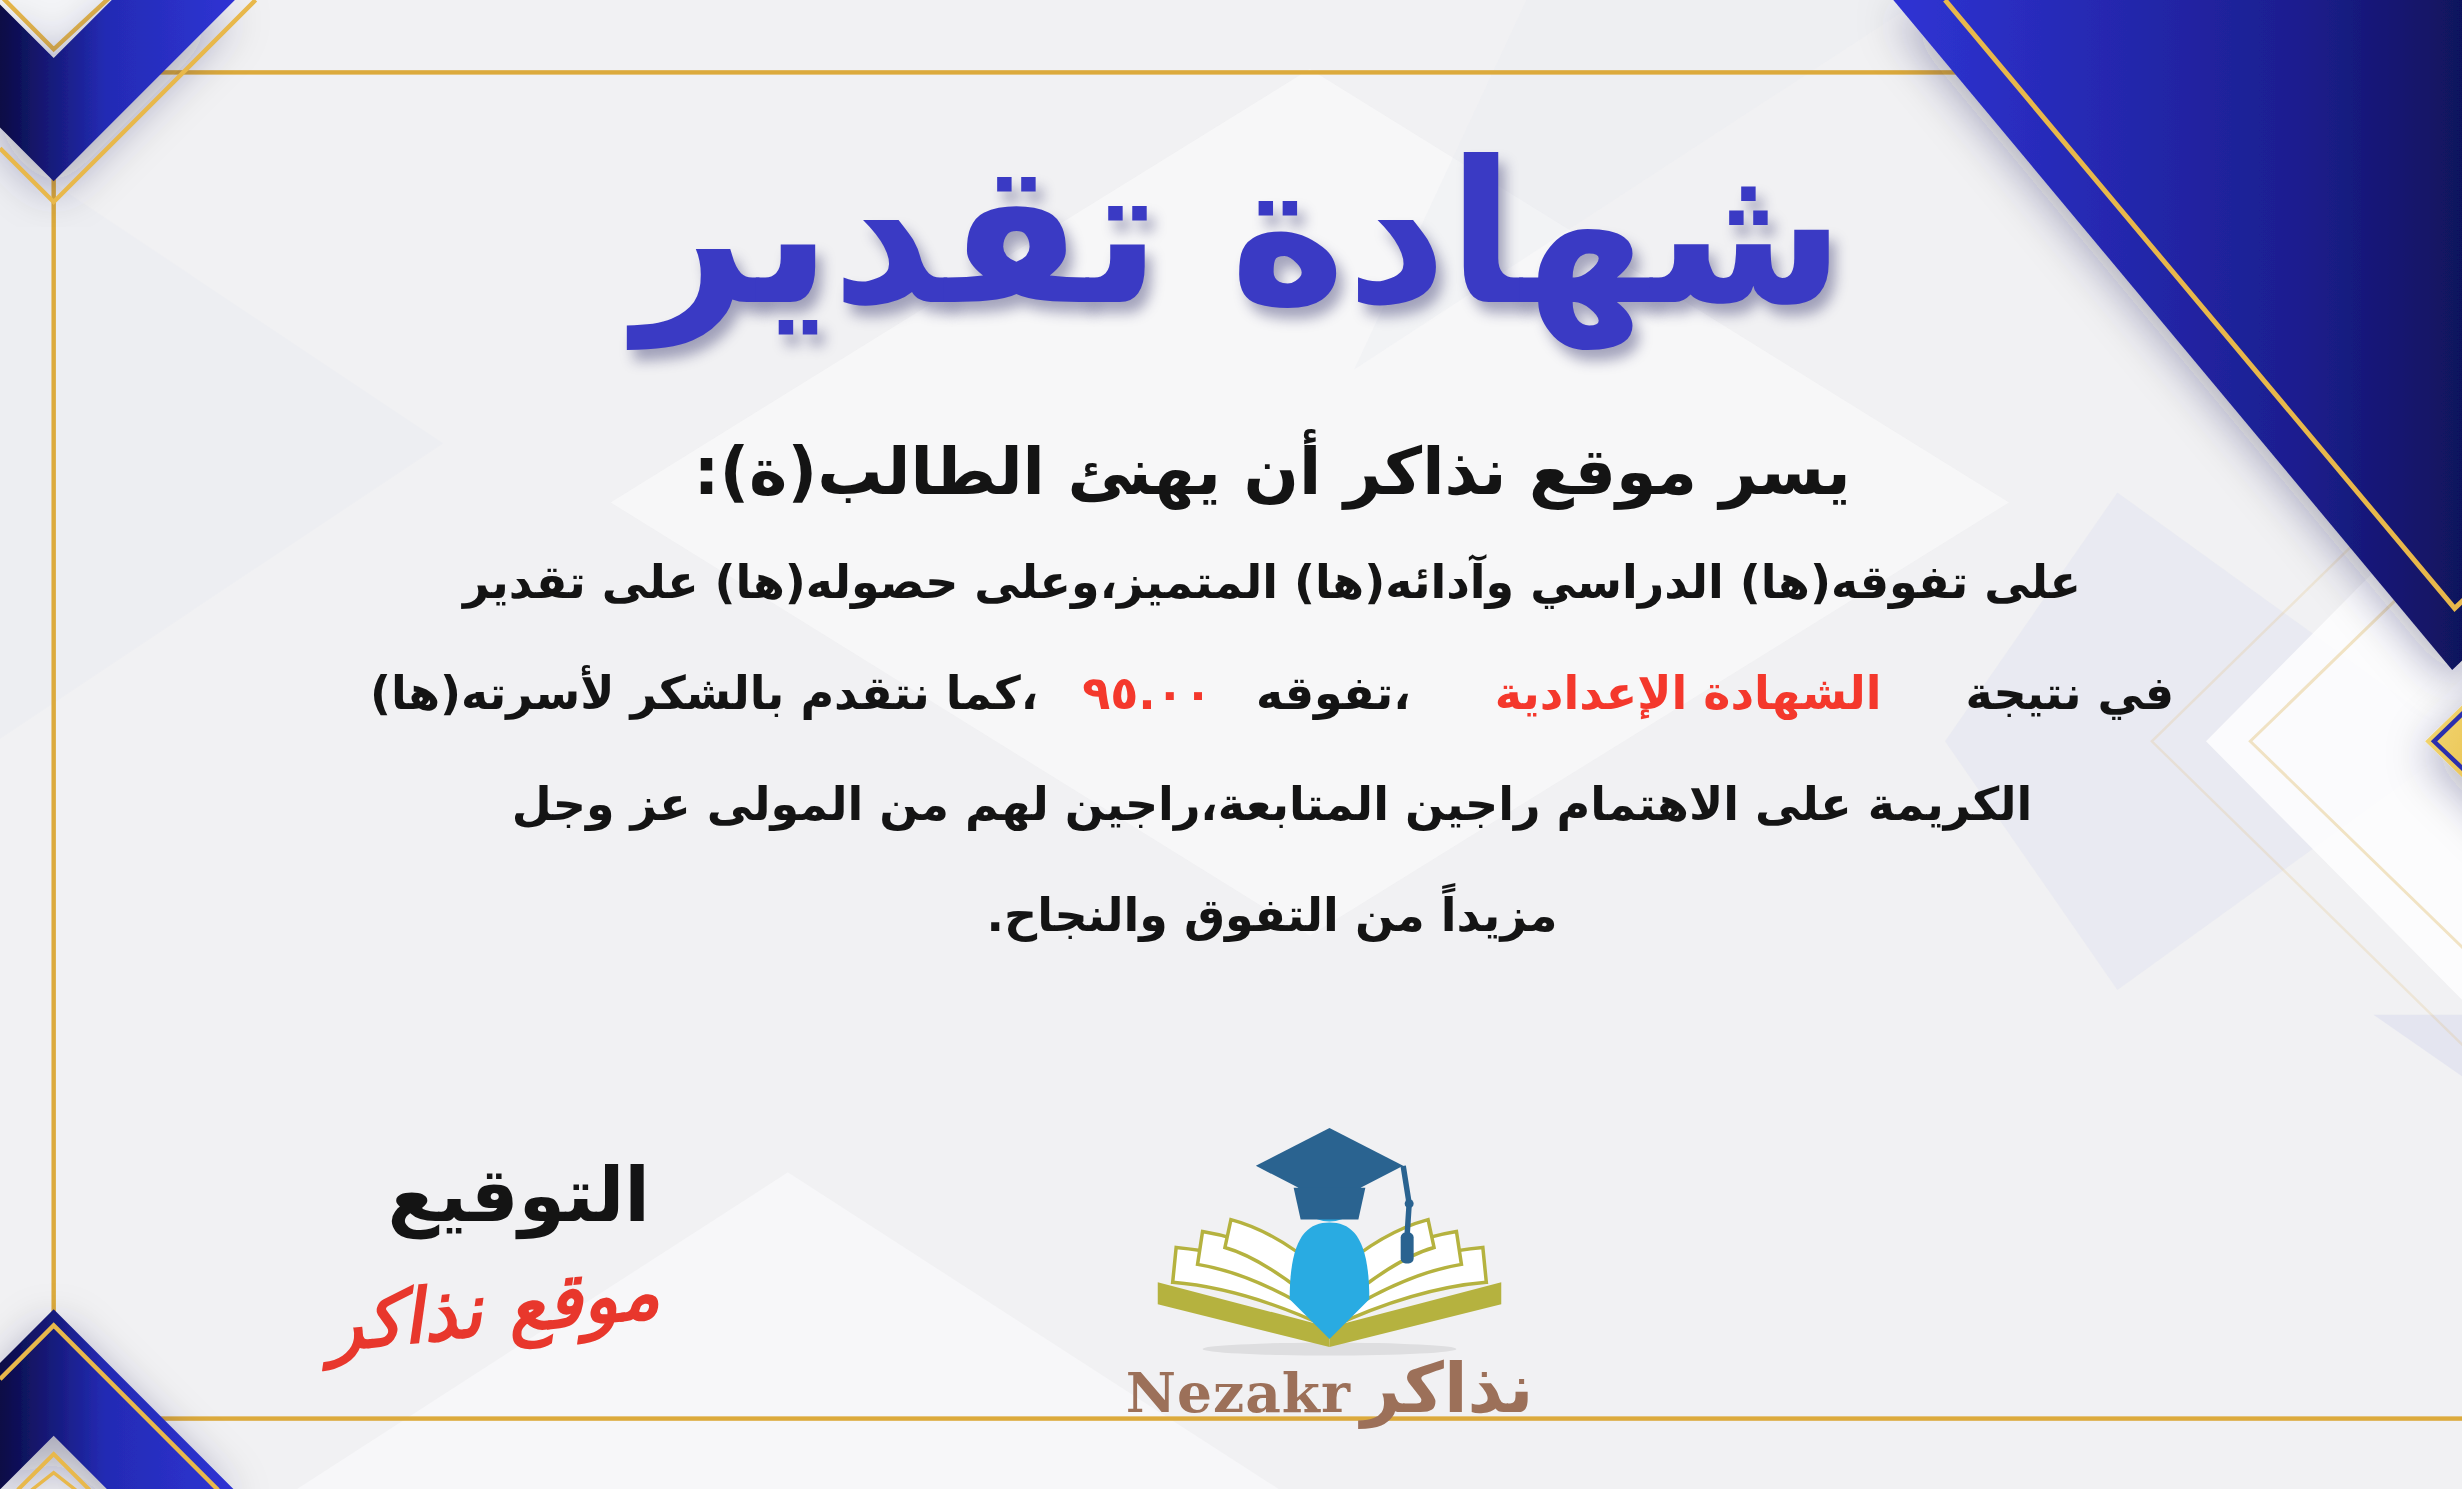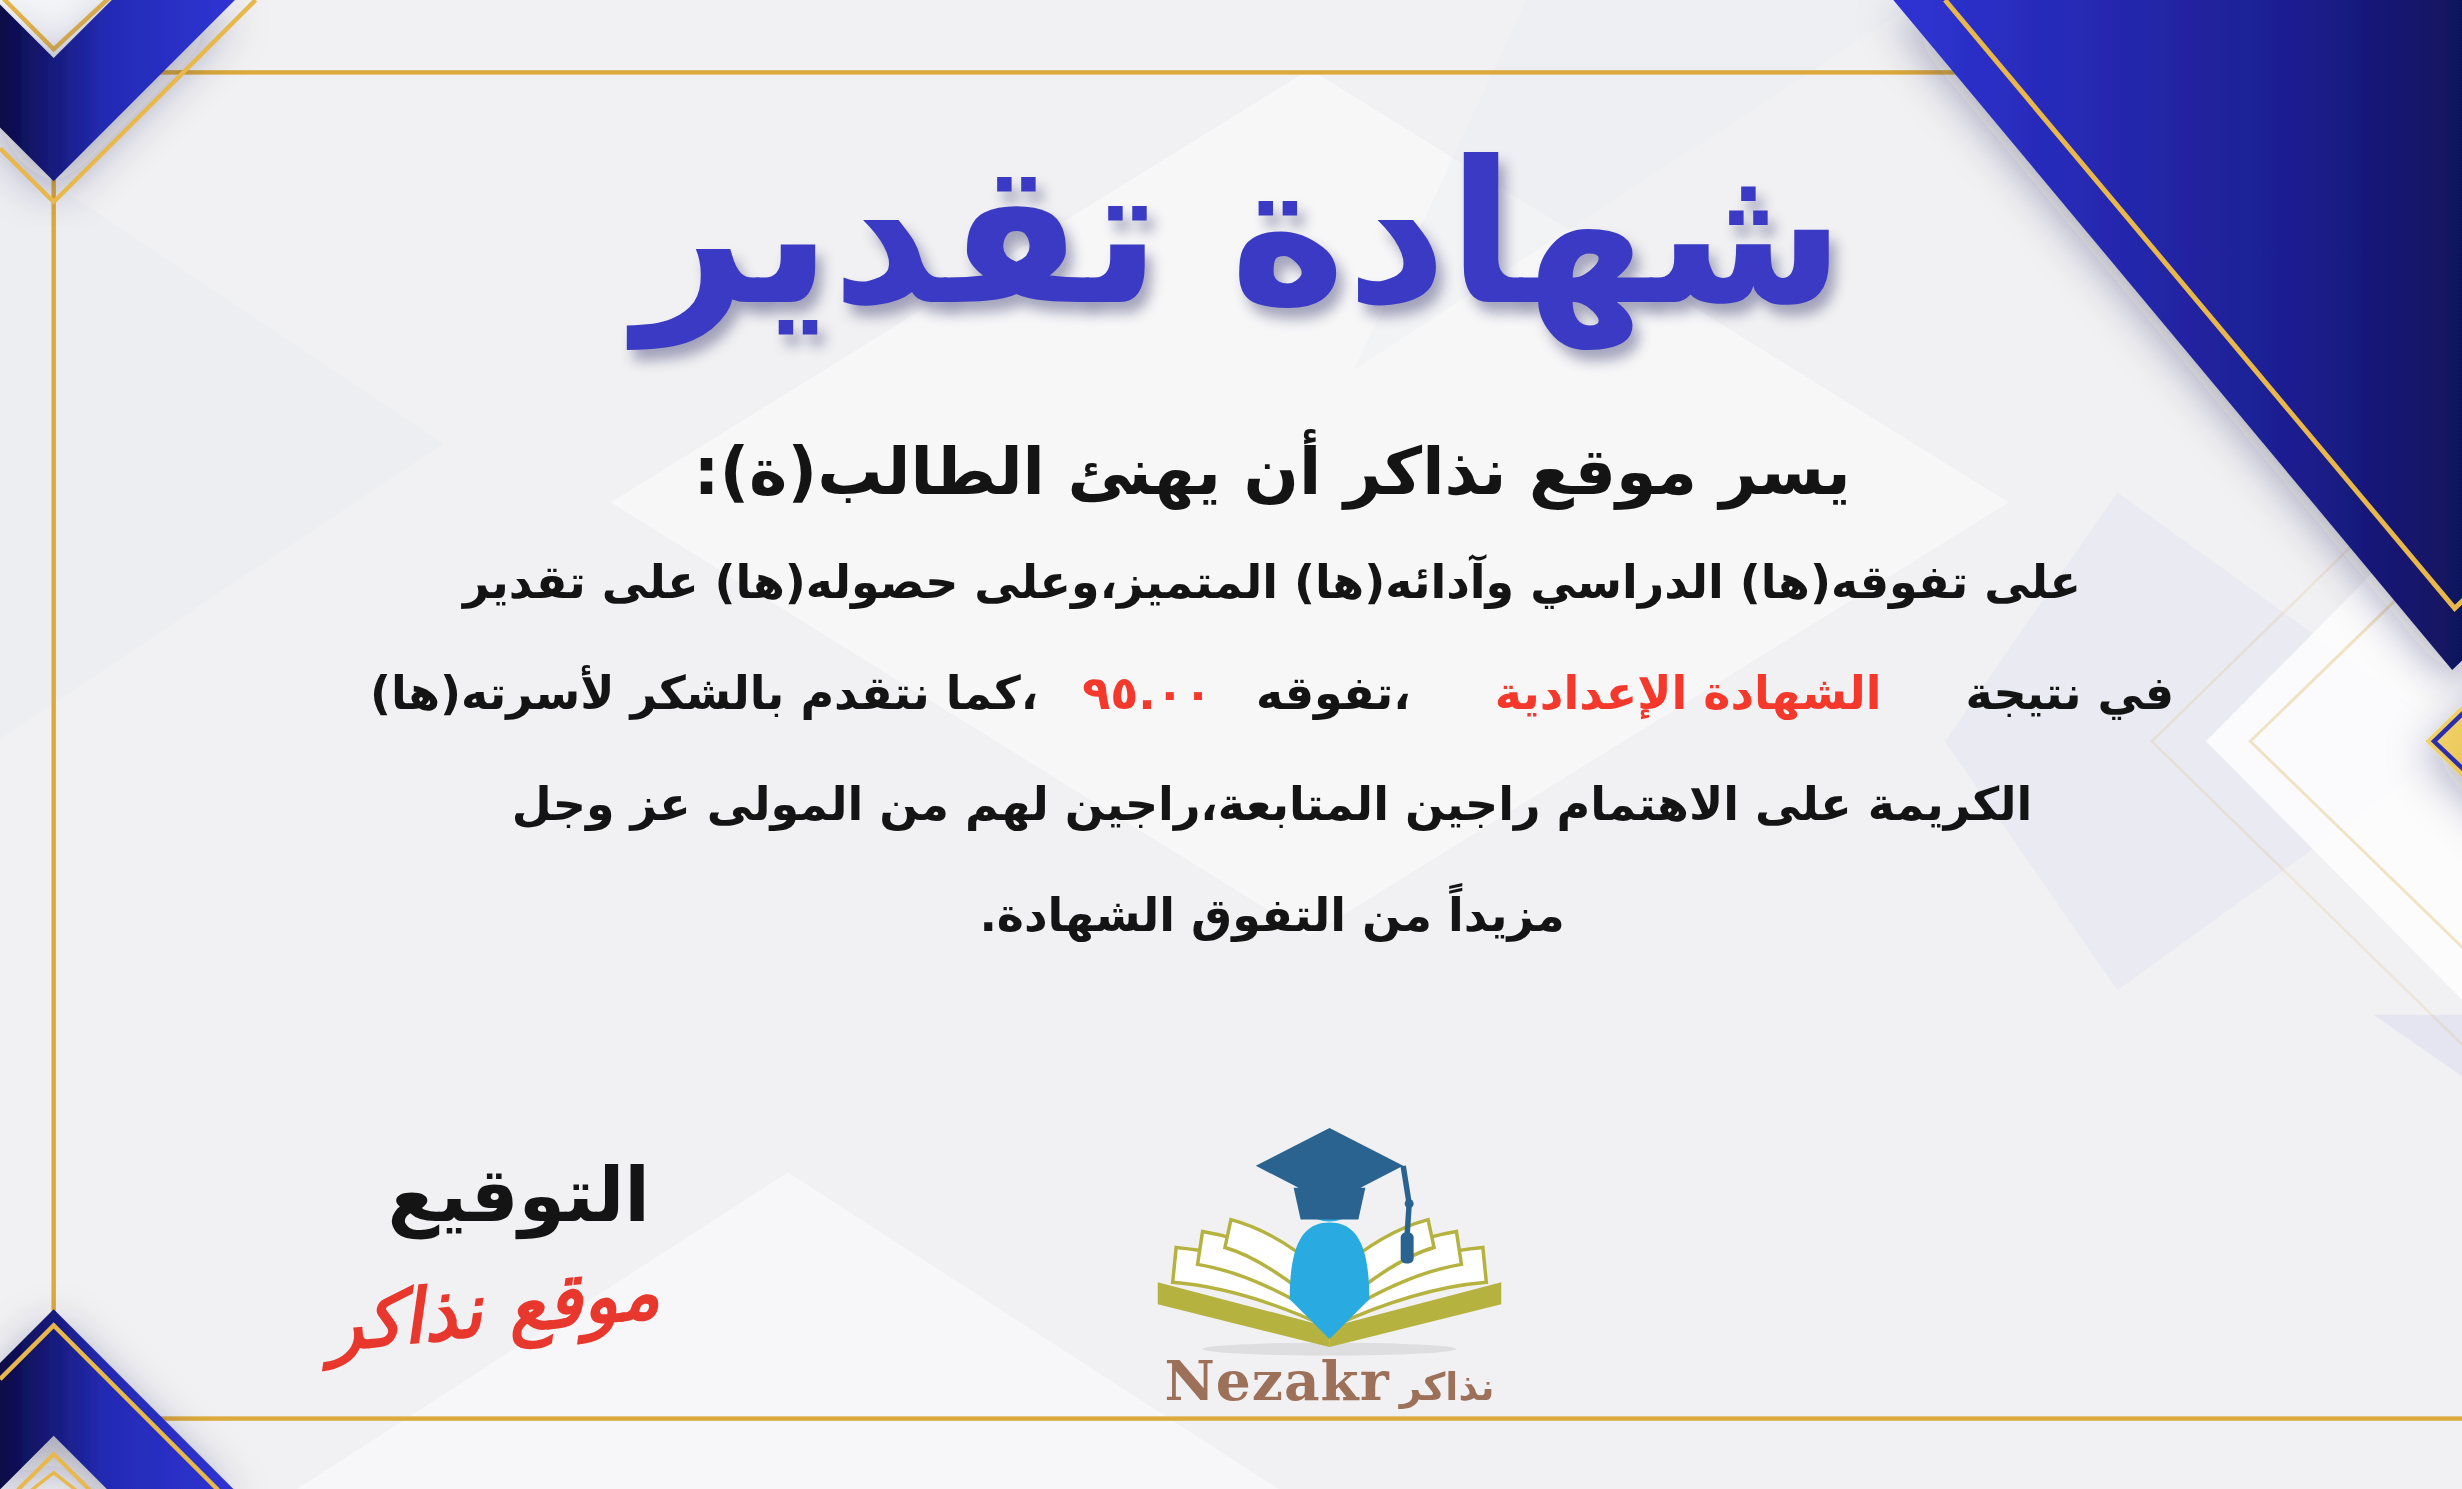--- a/index.html
+++ b/index.html
@@ -39,21 +39,21 @@
     text-align:center;font-size:74px;font-weight:bold;font-style:italic;
     color:#e8372c;transform:rotate(-6deg);
   }
   .logo{position:absolute;left:1130px;top:1124px;width:399px;height:234px;}
   .logo-text{
     position:absolute;left:1044px;top:1348px;width:571px;
     text-align:center;direction:ltr;white-space:nowrap;
     color:#9c7059;font-weight:bold;
   }
   .logo-text .latin{font-family:"DejaVu Serif",serif;font-size:55px;letter-spacing:1px;}
-  .logo-text .arabic{font-family:"DejaVu Sans",sans-serif;font-size:38px;margin-left:10px;}
+  .logo-text .arabic{font-family:"DejaVu Sans",sans-serif;font-size:69px;margin-left:10px;}
 </style>
 </head>
 <body>
 
 <div class="canvas">
 
   <svg class="decor" viewBox="0 0 5337 3025" preserveAspectRatio="none">
     <defs>
       <linearGradient id="gTL" x1="0" y1="0" x2="1" y2="0">
         <stop offset="0" stop-color="#0b0b45"></stop>
@@ -120,21 +120,21 @@
 
 
     <div class="para">
       <div class="line">
         <span>على تفوقه(ها) الدراسي وآدائه(ها) المتميز،وعلى حصوله(ها) على تقدير</span>
       </div>
       <div class="line">
         <span>في نتيجة</span><span class="red blank">الشهادة الإعدادية</span><span>،تفوقه</span><span class="red blank-num">٩٥.٠٠</span><span>،كما نتقدم بالشكر لأسرته(ها)</span>
       </div>
       <div class="line">الكريمة على الاهتمام راجين المتابعة،راجين لهم من المولى عز وجل</div>
-      <div class="line">مزيداً من التفوق الشهادة.</div>
+      <div class="line">مزيداً من التفوق والنجاح.</div>
     </div>
   </div>
 
   <div class="txt sig-label">التوقيع</div>
   <div class="txt sig-script">موقع نذاكر</div>
 
   <svg class="logo" viewBox="0 0 800 470">
 
     <ellipse cx="400" cy="452" rx="255" ry="13" fill="#000000" opacity="0.08"></ellipse>
 

